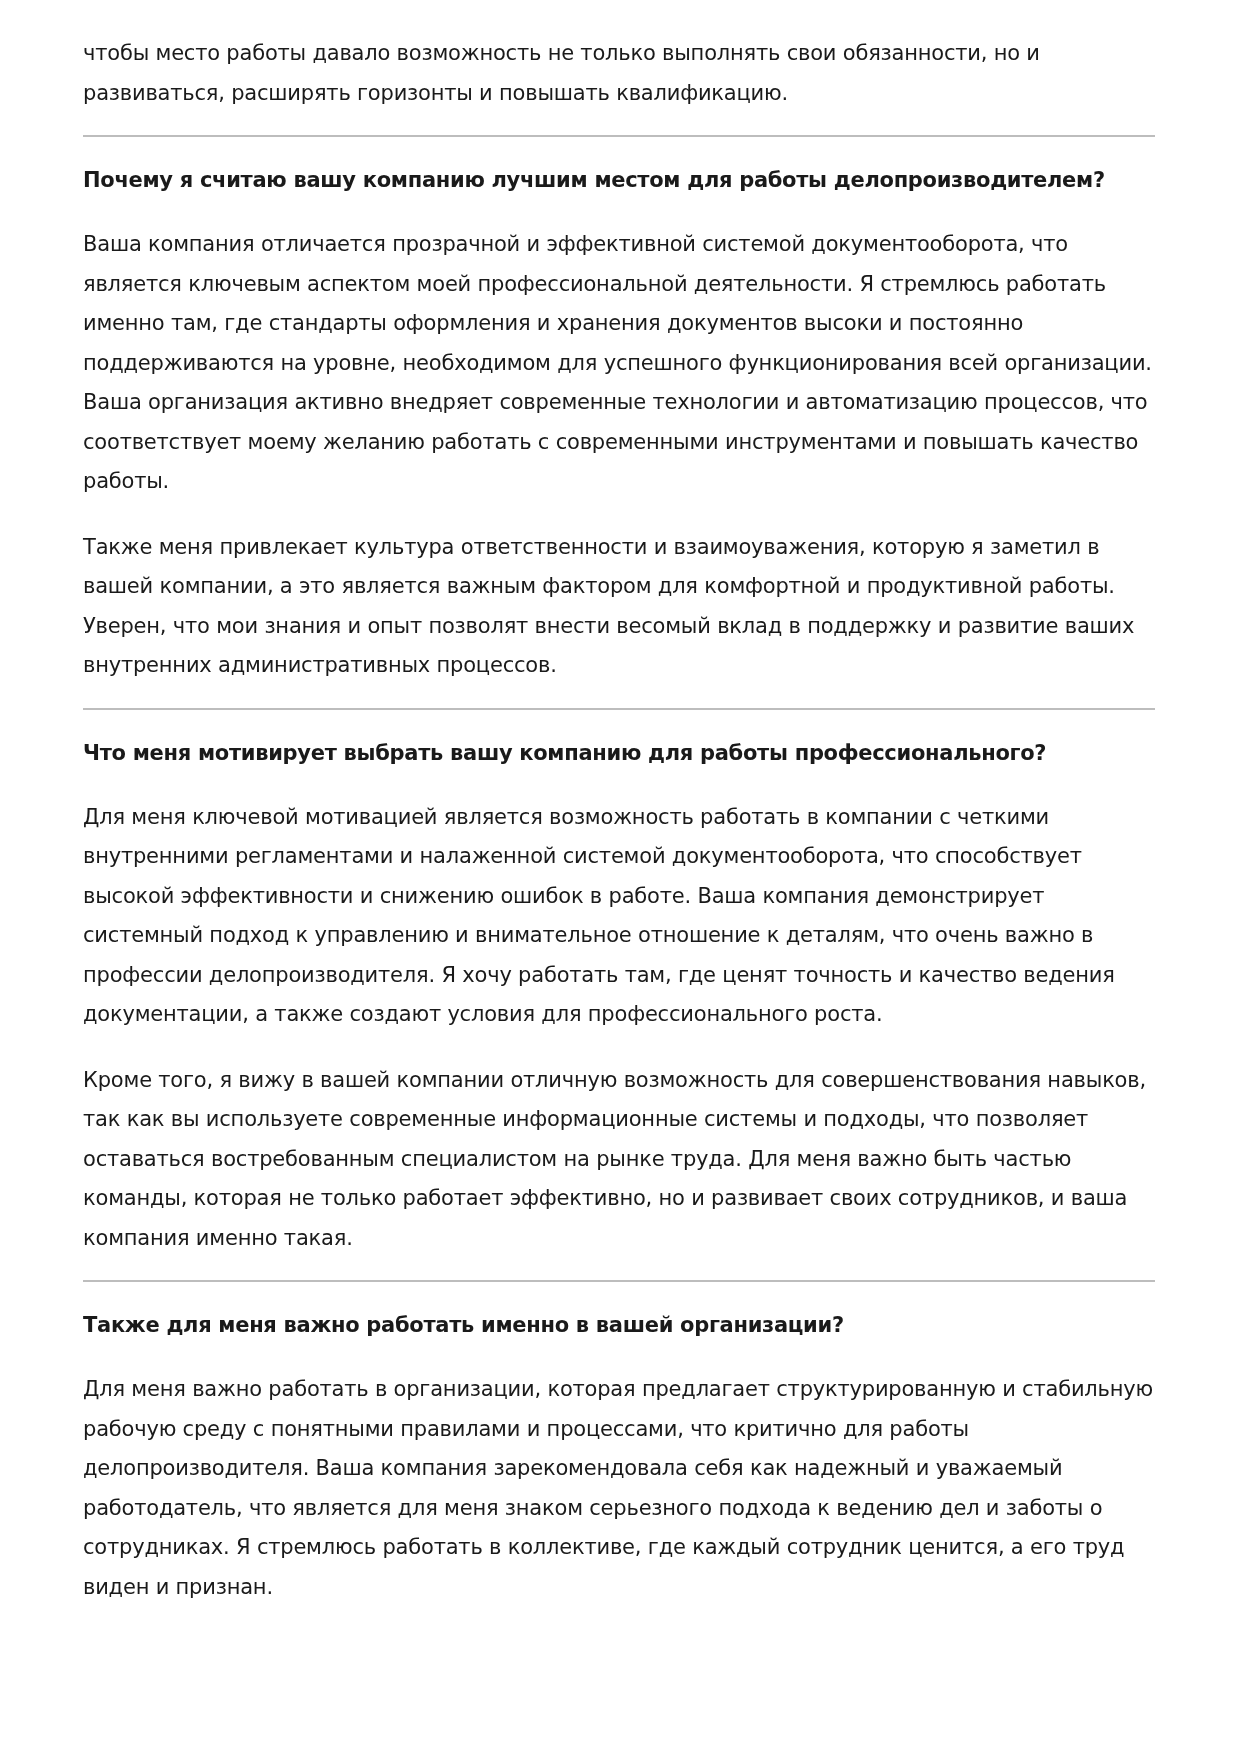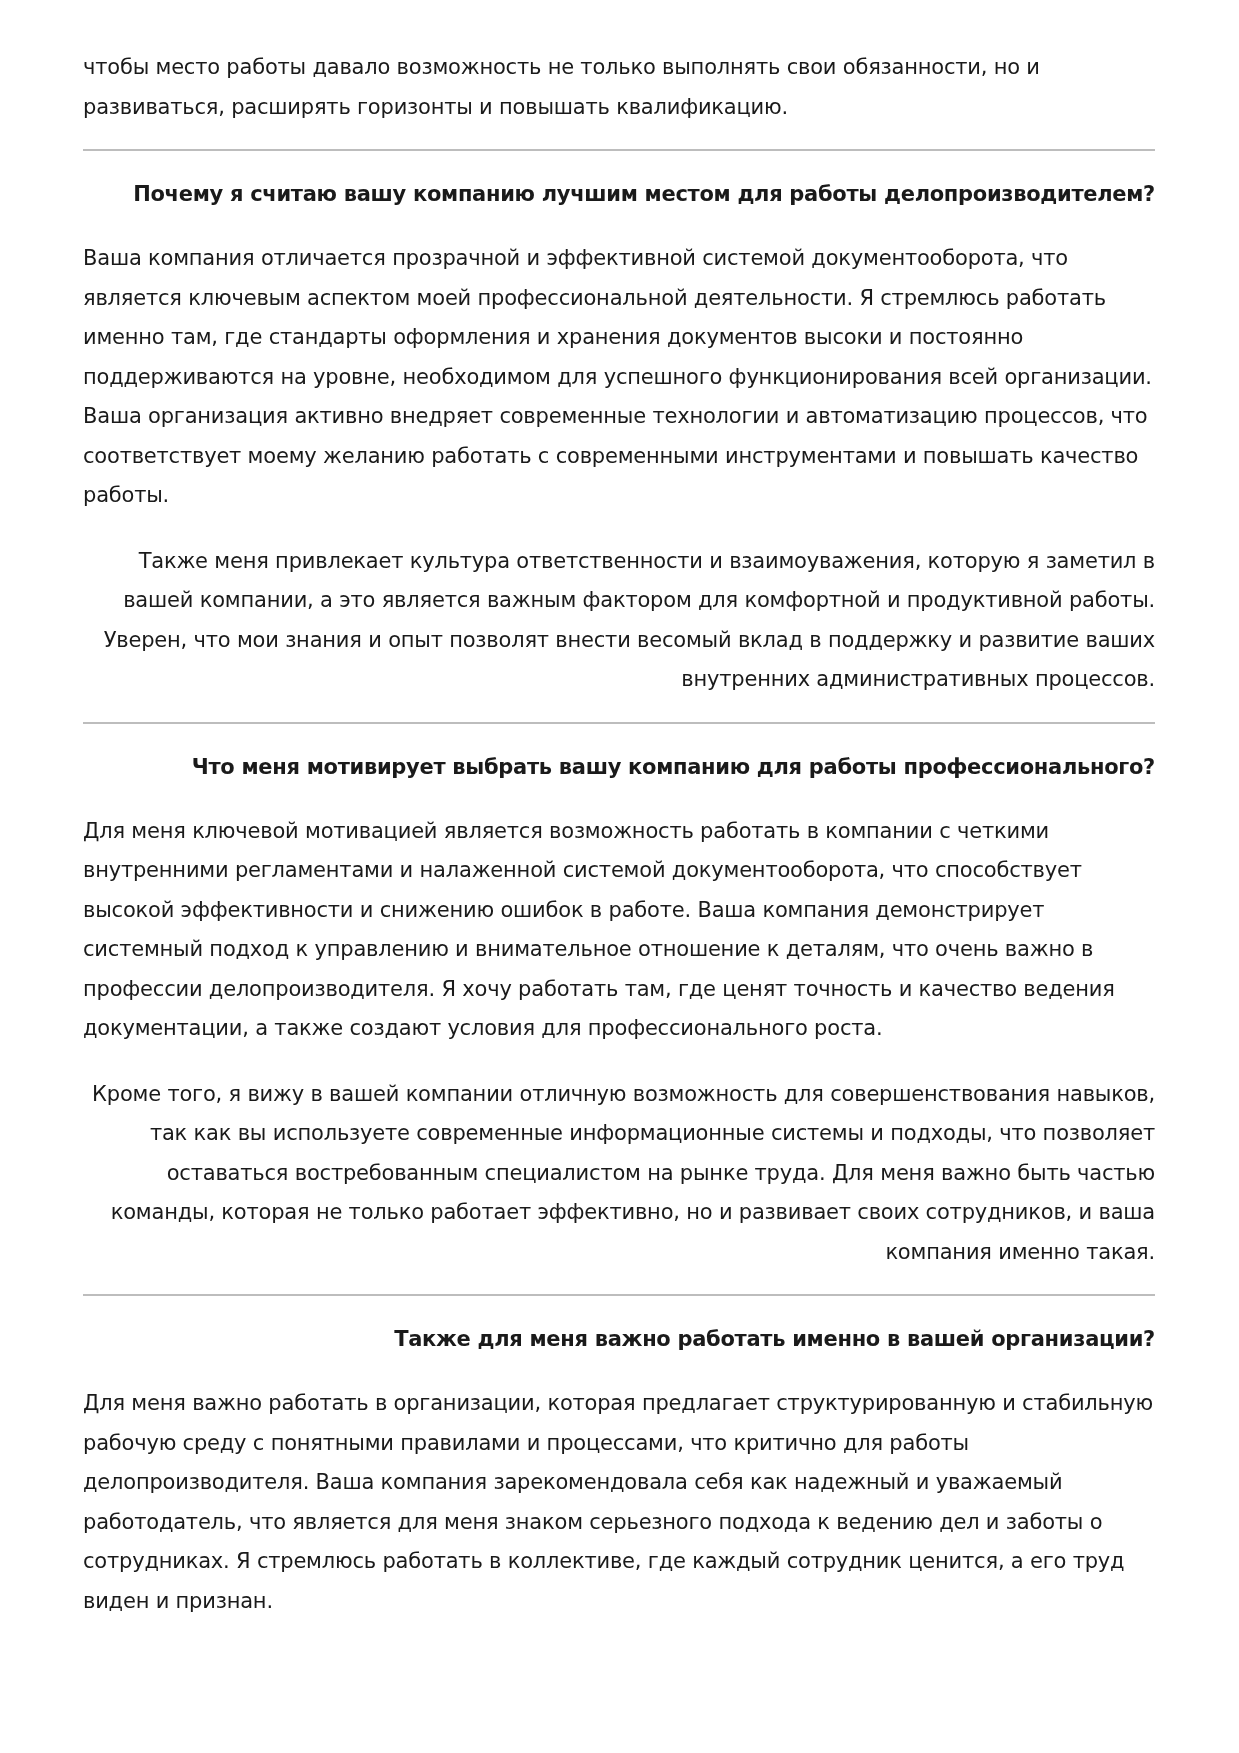--- a/index.html
+++ b/index.html
@@ -1,22 +1,22 @@
 <!DOCTYPE html>
 <html><head>
 <meta charset="utf-8">
 <style>
   html, body { margin: 0; padding: 0; background: #ffffff; }
   body { width: 1239px; height: 1753px; overflow: hidden; position: relative;
          font-family: "DejaVu Sans", sans-serif; color: #1a1a1a; }
-  .page { position: absolute; left: 83px; top: 48px; width: 1072px; }
+  .page { position: absolute; left: 83px; top: 34px; width: 1072px; }
   p { margin: 0; font-size: 21px; line-height: 39.5px; letter-spacing: -0.2px; }
-  .gap { margin-top: 26px; text-align: right; }
+  .gap { margin-top: 26px; }
   hr { border: none; border-top: 2px solid #bdbdbd; margin: 22px 0 24px 0; }
-  h2 { margin: 0 0 26px 0; font-size: 21px; font-weight: bold; line-height: 38px; letter-spacing: -0.3px; text-align: right; }
+  h2 { margin: 0 0 26px 0; font-size: 21px; font-weight: bold; line-height: 38px; letter-spacing: -0.3px; }
 </style>
 </head>
 <body>
 
 <div class="page">
   <p>чтобы место работы давало возможность не только выполнять свои обязанности, но и развиваться, расширять горизонты и повышать квалификацию.</p>
 
   <hr>
   <h2>Почему я считаю вашу компанию лучшим местом для работы делопроизводителем?</h2>
   <p>Ваша компания отличается прозрачной и эффективной системой документооборота, что является ключевым аспектом моей профессиональной деятельности. Я стремлюсь работать именно там, где стандарты оформления и хранения документов высоки и постоянно поддерживаются на уровне, необходимом для успешного функционирования всей организации. Ваша организация активно внедряет современные технологии и автоматизацию процессов, что соответствует моему желанию работать с современными инструментами и повышать качество работы.</p>

